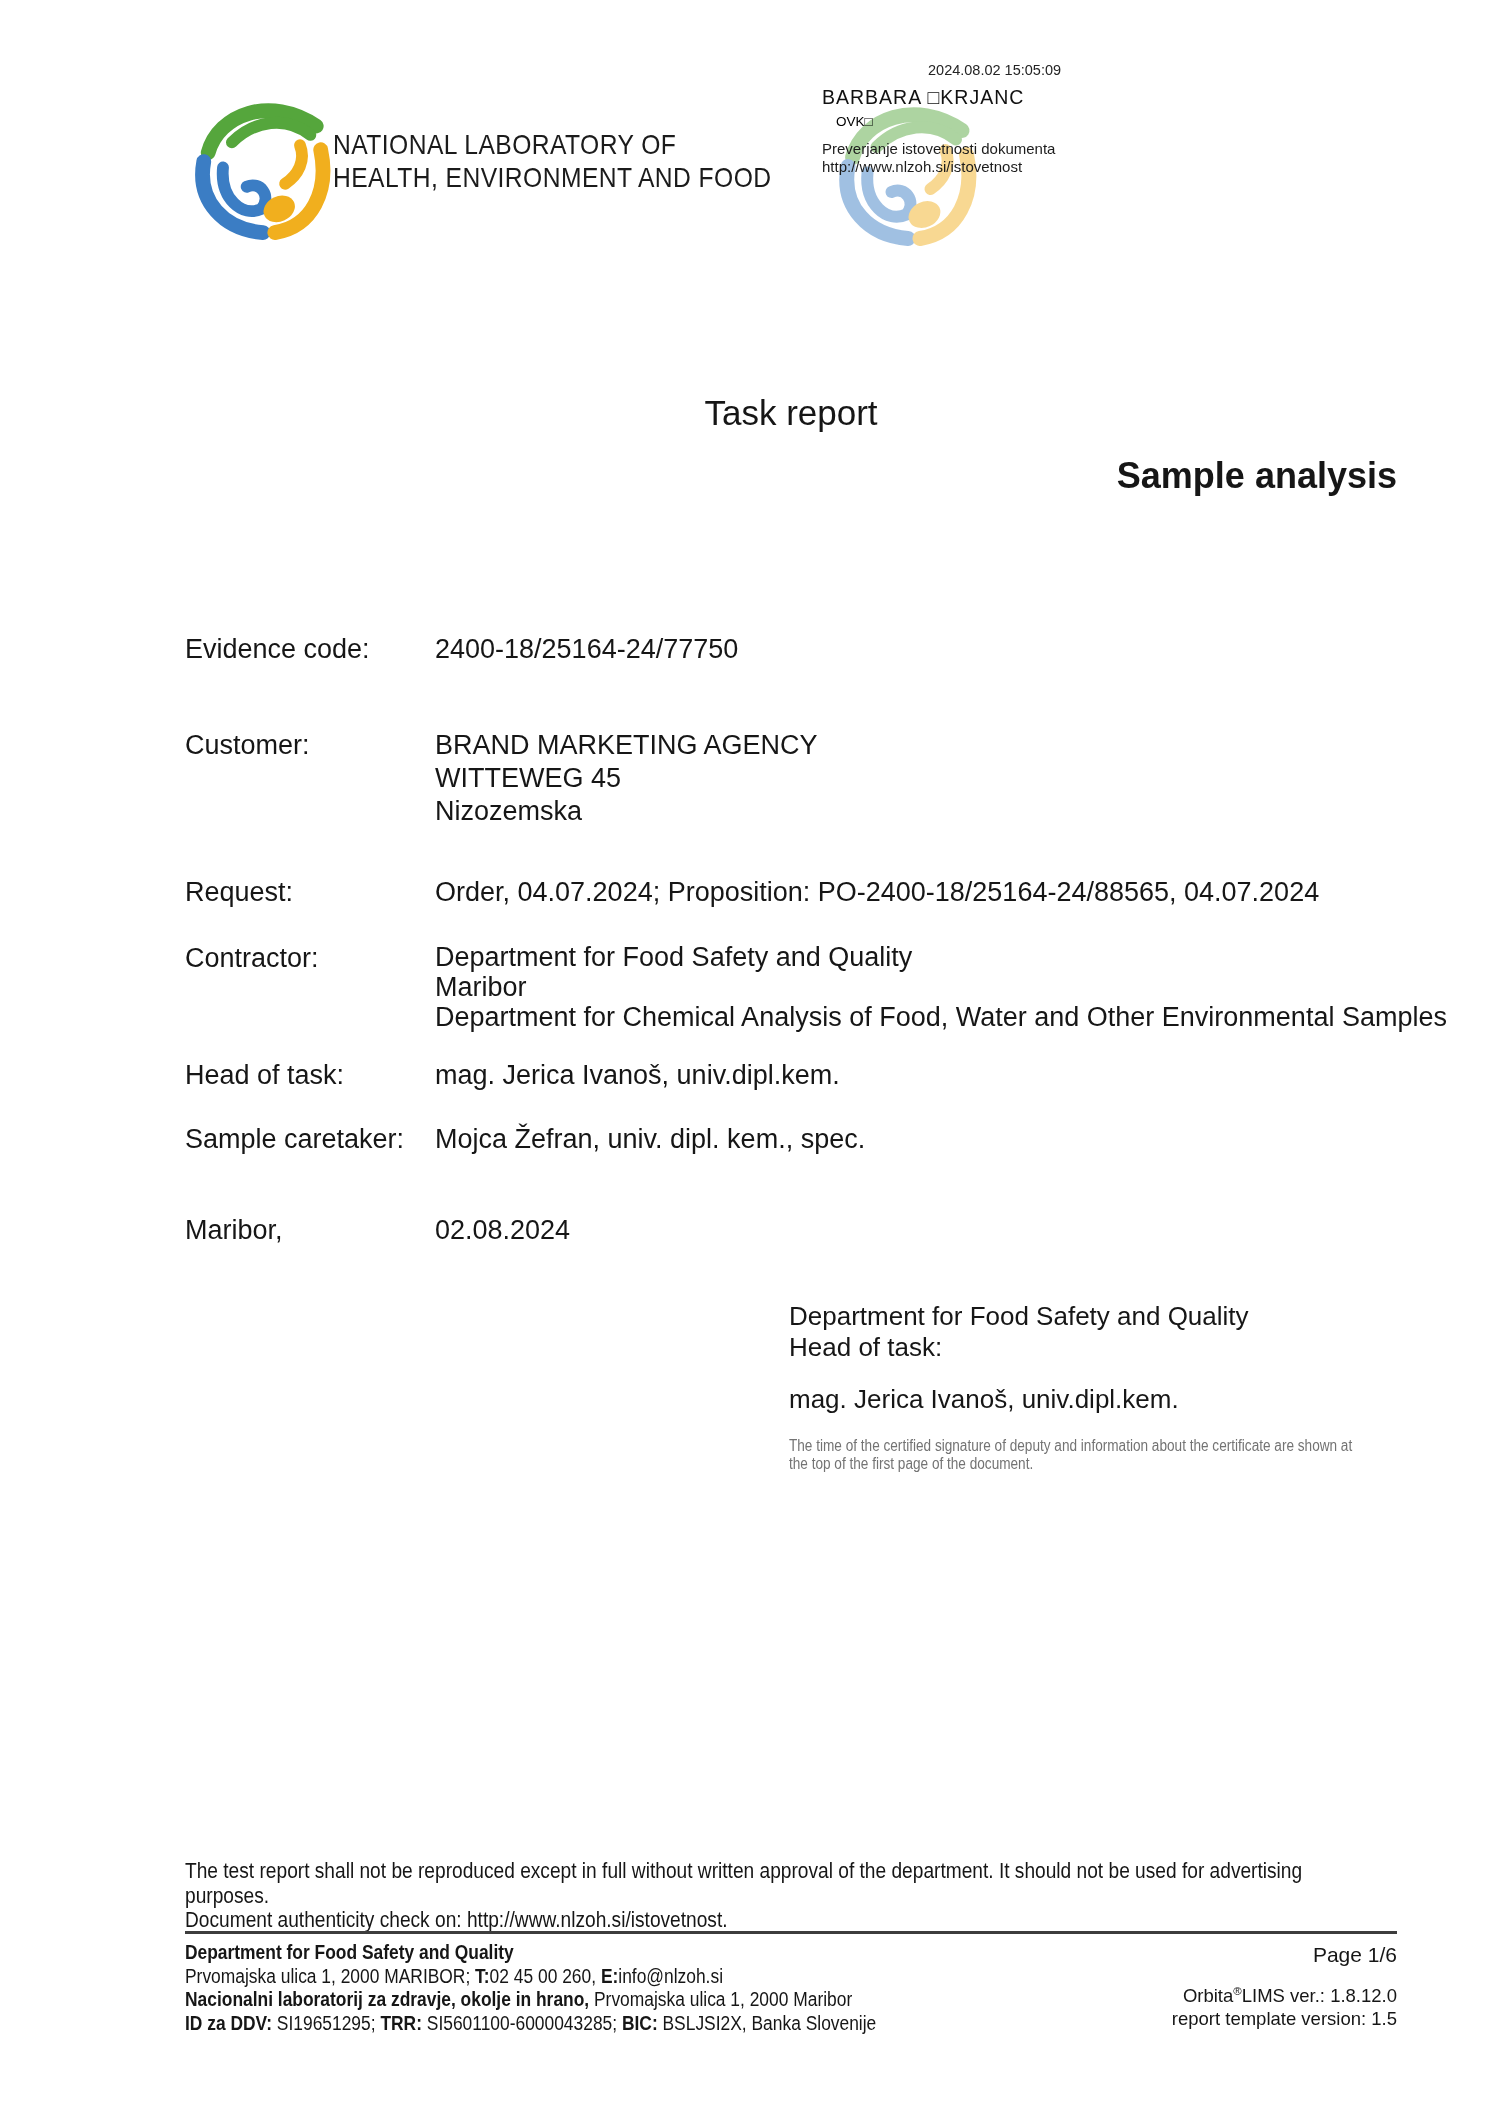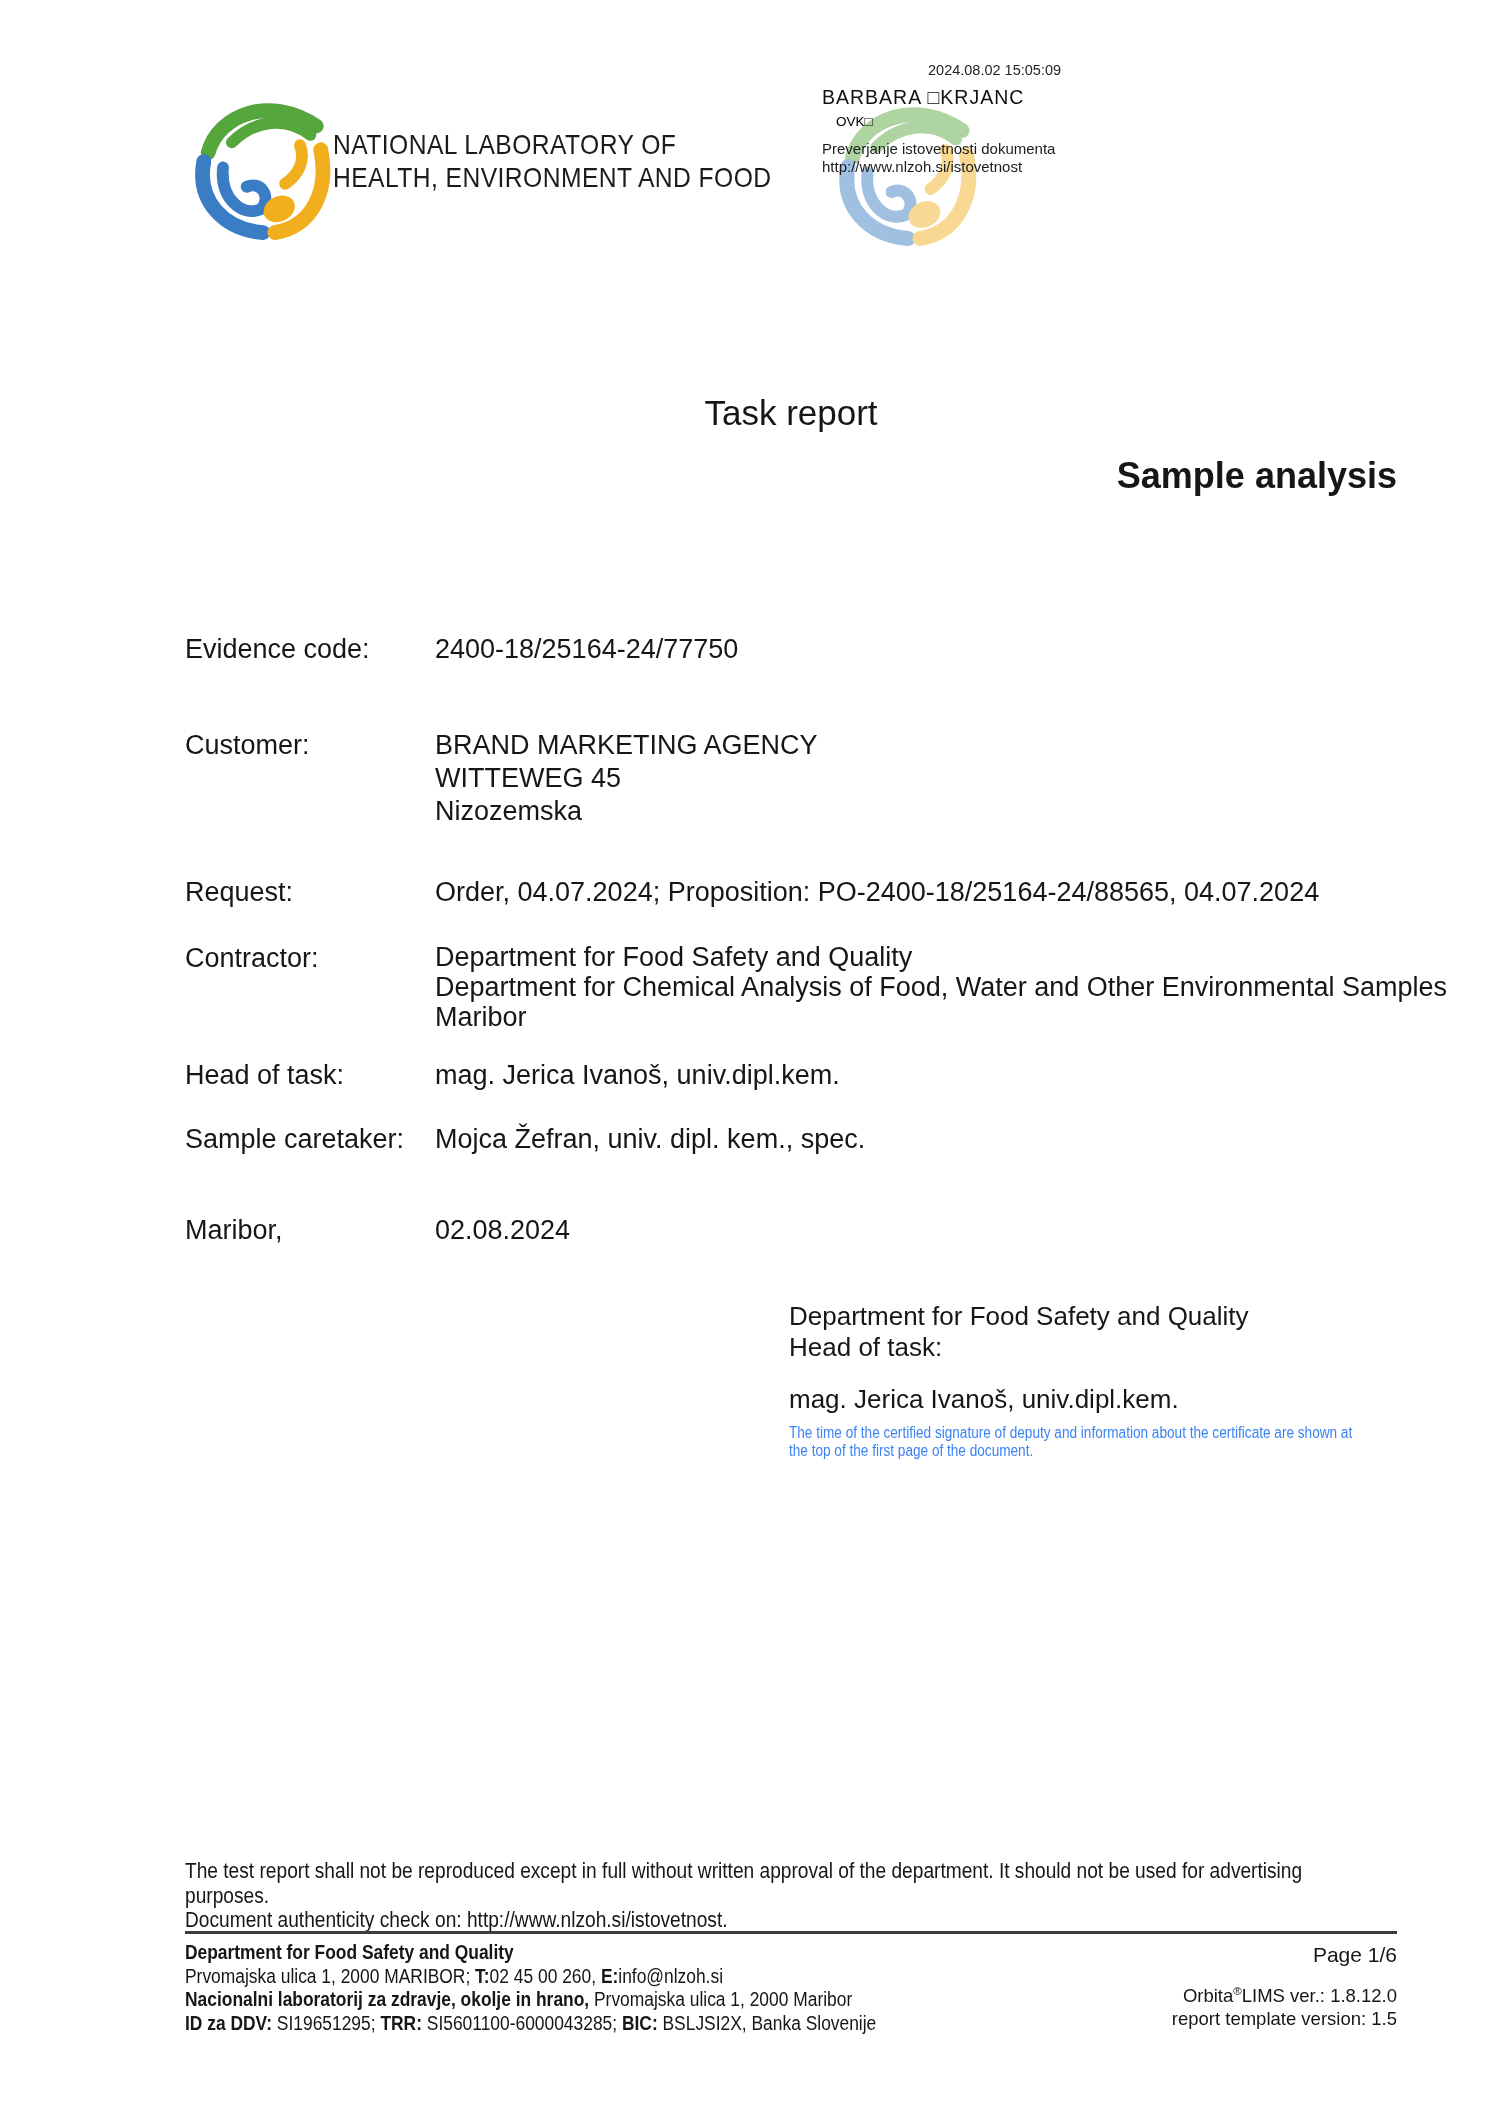--- a/index.html
+++ b/index.html
@@ -25,21 +25,21 @@
   .title{position:absolute;left:185px;top:393px;width:1212px;text-align:center;font-size:35px;}
   .subtitle{position:absolute;left:185px;top:455px;width:1212px;text-align:right;font-size:36px;font-weight:bold;}
   
   .frow{position:absolute;left:185px;font-size:27px;}
   .frow .lbl{position:absolute;left:0;top:0;white-space:nowrap;line-height:33px;}
   .frow .val{position:absolute;left:250px;top:0;width:1030px;line-height:33px;white-space:nowrap;}
   .frow.tight .val{line-height:30px;}
   
   .sig{position:absolute;left:789px;top:1301px;font-size:26px;line-height:31px;}
   .sig-name{margin-top:21px;}
-  .sig-note{margin-top:9px;font-size:16px;line-height:17.5px;color:#3b82f6;}
+  .sig-note{margin-top:22px;font-size:16px;line-height:17.5px;color:#737373;}
   
   .cond{display:block;transform:scaleX(.87);transform-origin:0 0;white-space:nowrap;}
   .disclaimer{position:absolute;left:185px;top:1859px;font-size:22px;line-height:24.5px;}
   .divider{position:absolute;left:185px;top:1931px;width:1212px;height:3px;background:#3d3d3d;}
   .footer-left{position:absolute;left:185px;top:1941px;font-size:20px;line-height:23.5px;}
   .footer-right{position:absolute;right:103px;top:1943px;text-align:right;}
   .footer-right .pg{font-size:21px;margin-bottom:13px;}
   .footer-right .meta{font-size:18.5px;line-height:23px;}
   sup{font-size:.62em;vertical-align:super;}
   b{font-weight:bold;}
@@ -100,22 +100,22 @@
     <div class="lbl">Request:</div>
     <div class="val">
         <div>Order, 04.07.2024; Proposition: PO-2400-18/25164-24/88565, 04.07.2024</div>
       </div>
   </div>
 
   <div class="frow tight" style="top:942px">
     <div class="lbl">Contractor:</div>
     <div class="val">
       <div>Department for Food Safety and Quality</div>
+      <div>Maribor</div>
       <div>Department for Chemical Analysis of Food, Water and Other Environmental Samples</div>
-      <div>Maribor</div>
     </div>
   </div>
 
   <div class="frow" style="top:1059px">
     <div class="lbl">Head of task:</div>
     <div class="val">
         <div>mag. Jerica Ivanoš, univ.dipl.kem.</div>
       </div>
   </div>
 

